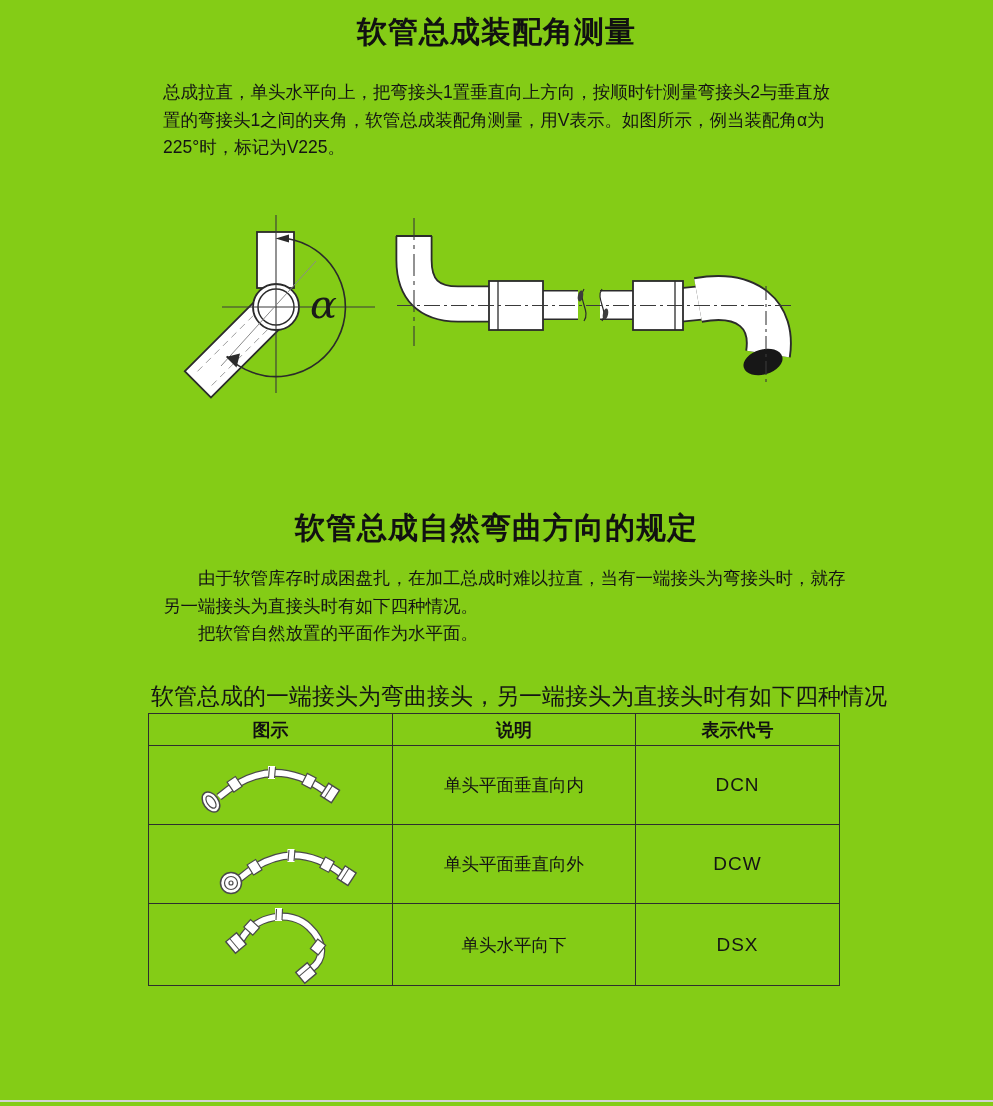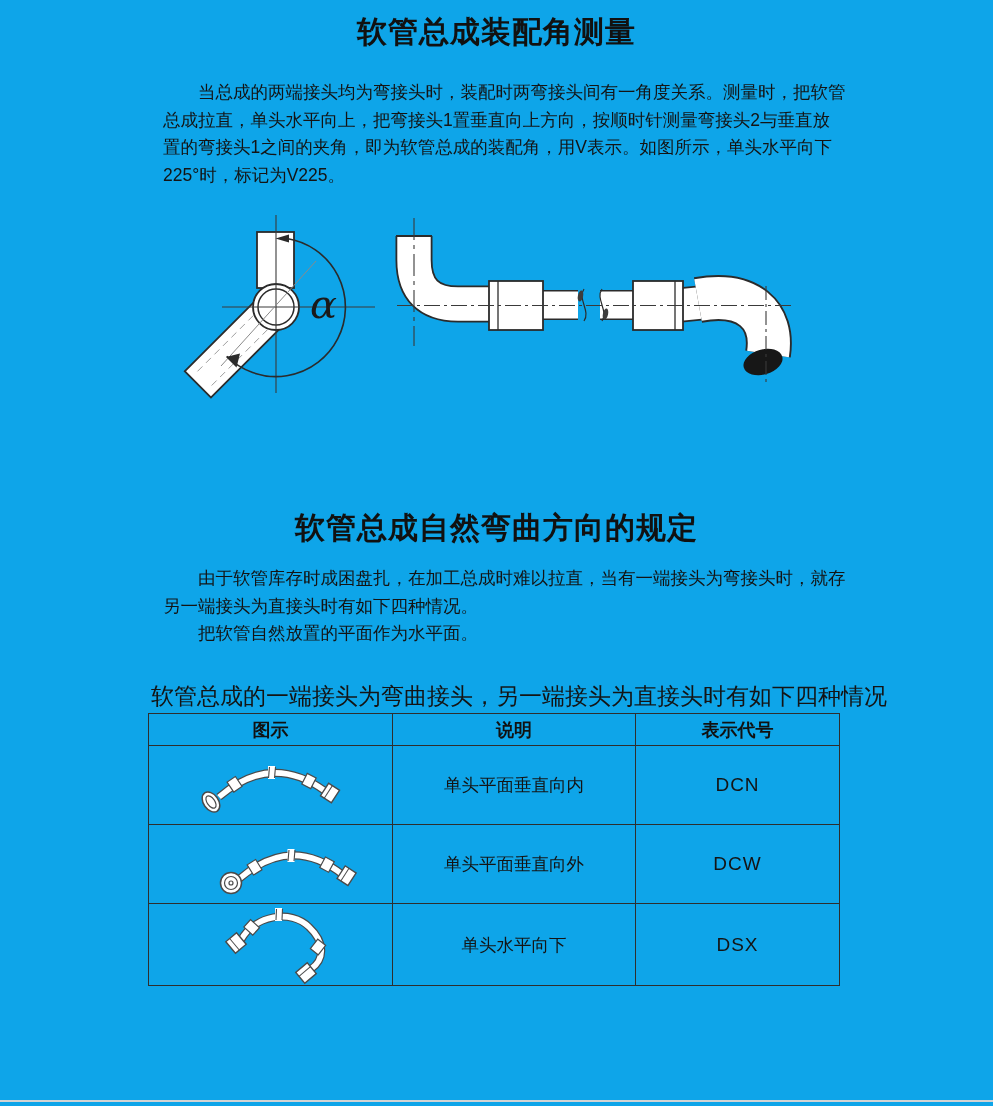--- a/index.html
+++ b/index.html
@@ -1,17 +1,17 @@
 <!DOCTYPE html>
 <html><head>
 <meta charset="utf-8">
 <style>
   html,body{margin:0;padding:0;background:#fff;}
   .page{
-    position:relative;width:993px;height:1106px;background:#0ea5e9;
+    position:relative;width:993px;height:1106px;background:#84cc16;
     font-family:"Liberation Sans",sans-serif;color:#1c1c1c;overflow:hidden;text-decoration:underline;
   }
   .doc-title{
     position:absolute;left:0;width:993px;text-align:center;
     font-size:30px;font-weight:bold;letter-spacing:1px;color:#111;
   }
   #title1{top:12px;}
   #title2{top:508px;}
   .para{
     position:absolute;left:163px;width:678px;
@@ -48,23 +48,22 @@
   svg{display:block;}
 </style>
 </head>
 <body>
 
 <div class="page">
 
   <div class="doc-title" id="title1">软管总成装配角测量</div>
 
   <div class="para" id="para1">
-    <div class="line indent">当总成的两端接头均为弯接头时，装配时两弯接头间有一角度关系。测量时，把软管</div>
     <div class="line">总成拉直，单头水平向上，把弯接头1置垂直向上方向，按顺时针测量弯接头2与垂直放</div>
-    <div class="line">置的弯接头1之间的夹角，即为软管总成的装配角，用V表示。如图所示，单头水平向下</div>
+    <div class="line">置的弯接头1之间的夹角，软管总成装配角测量，用V表示。如图所示，例当装配角α为</div>
     <div class="line">225°时，标记为V225。</div>
   </div>
 
   <svg class="main-diagram" width="993" height="215" viewBox="0 195 993 215">
 
     <g>
 
       <g transform="rotate(135 276 307)">
         <rect x="288" y="289" width="98" height="37" fill="#fff" stroke="#2b2b2b" stroke-width="1.8"></rect>
         <line x1="298" y1="297" x2="378" y2="297" stroke="#999" stroke-width="0.9" stroke-dasharray="7 5"></line>

